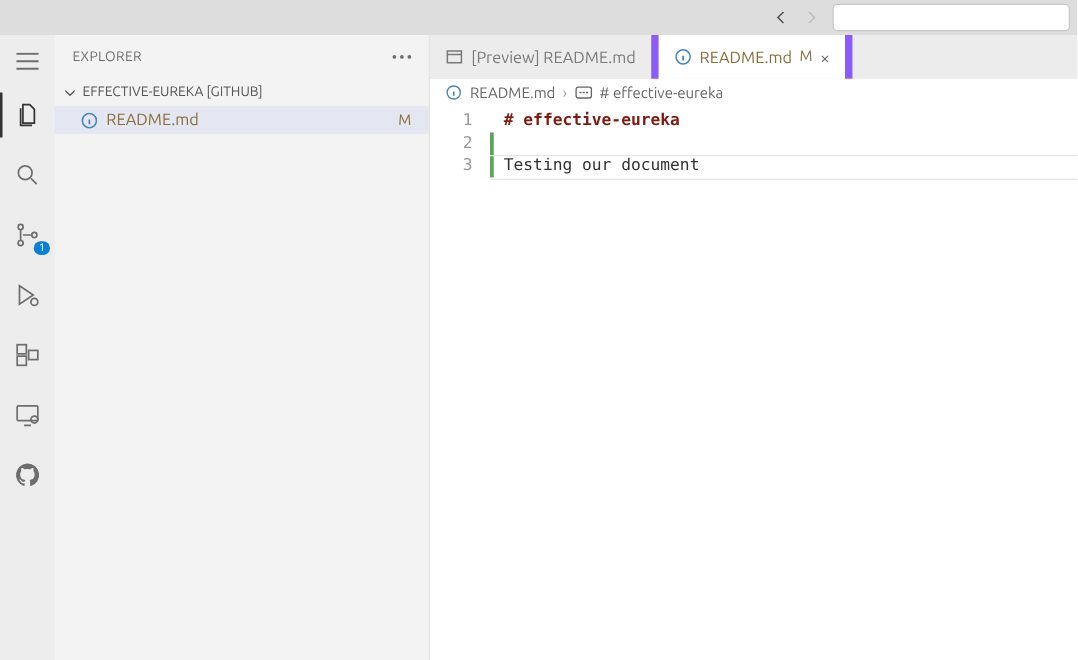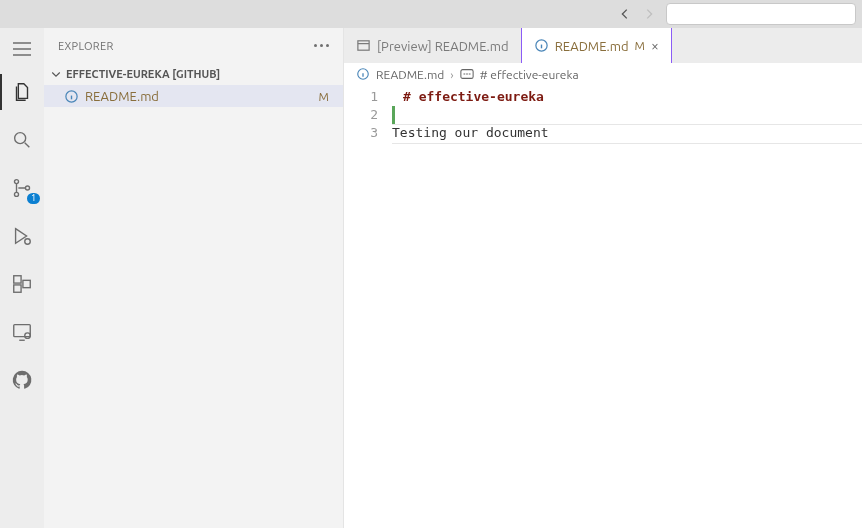--- a/index.html
+++ b/index.html
@@ -21,45 +21,45 @@
   .act-item { position: relative; width: 24px; height: 24px; display: flex; align-items: center; justify-content: center; color: #6e6e6e; }
   .act-item.active { color: #333; }
   .act-item.active::before { content: ""; position: absolute; left: -10px; top: -6px; width: 2px; height: 36px; background: #333; }
   .badge { position: absolute; bottom: -4px; right: -6px; background: #0b7fd1; color: #fff; border-radius: 8px; font-size: 9px; padding: 1px 4px; line-height: 1; }
 
   
   .sidebar { width: 300px; background: #f3f3f3; border-right: 1px solid #e4e4e4; display: flex; flex-direction: column; }
   .sb-header { height: 35px; display: flex; align-items: center; justify-content: space-between; padding: 12px 14px; color: #6f6f6f; font-size: 11px; letter-spacing: .3px; }
   .sb-dots { display:flex; gap:3px; }
   .sb-dots span { width:3px; height:3px; background:#6f6f6f; border-radius:50%; display:inline-block; }
-  .sb-section { height: 22px; display: flex; align-items: center; padding-left: 6px; font-size: 11px; font-weight: 700; color: #555; gap: 4px; text-align: right; }
+  .sb-section { height: 22px; display: flex; align-items: center; padding-left: 6px; font-size: 11px; font-weight: 400; color: #555; gap: 4px; text-align: right; }
   .file-row { height: 22px; display: flex; align-items: center; padding: 0 14px 0 20px; gap: 6px; background: #e4e6f1; color: #333; }
   .file-name { flex: 1; color: #896e3c; }
   .file-status { color: #896e3c; font-size: 12px; }
   .sidebar-rest { flex:1; }
 
   
   .editor { flex: 1; display: flex; flex-direction: column; min-width: 0; }
   .tabs { display: flex; height: 35px; background: #ececec; align-items: stretch; }
-  .tab { display: flex; align-items: center; gap: 6px; padding: 0 12px; color: #7a7a7a; background: #ececec; border-right: 1px solid #8b5cf6; font-size: 13px; }
+  .tab { display: flex; align-items: center; gap: 6px; padding: 0 12px; color: #7a7a7a; background: #ececec; border-right: 6px solid #8b5cf6; font-size: 13px; }
   .tab.active { background: #fff; color: #333; }
   .tab .status { color: #896e3c; font-size: 12px; }
   .tab .close { color: #666; font-size: 14px; line-height: 1; }
   .crumb { height: 22px; display:flex; align-items:center; gap:6px; padding-left: 12px; font-size: 12px; color: #666; border-bottom: 1px solid #ececec0; }
   .crumb .sep { color: #999; }
   .code-area { flex:1; display:flex; font-family: "Menlo","Consolas",monospace; font-size: 13px; line-height: 18px; }
   .gutter { width:48px; text-align:right; color:#999; padding: 3px 14px 0 0; }
   .gutter div { height:18px; }
   .lines { flex:1; position:relative; padding-top: 3px; }
   .line { height:18px; display:flex; }
   .line .bar { width: 3px; margin-right: 8px; }
   .line.added .bar { background: #5aa65a; }
   .line-content { white-space: pre; }
   .md-h1 { color: #7d1b12; font-weight: bold; }
-  .line.current { position:relative;flex-direction:column; }
+  .line.current { position:relative; }
   .line.current::after { content:""; position:absolute; left:0; right:0; top:0; height:18px; border-top:1px solid #e6e6e6; border-bottom:1px solid #e6e6e6; pointer-events:none; }
 
   svg { display:block; }
   .info-icon circle { fill:none; stroke: currentColor; stroke-width:1.3; }
 </style>
 </head>
 <body>
 
 <div class="root">
 

